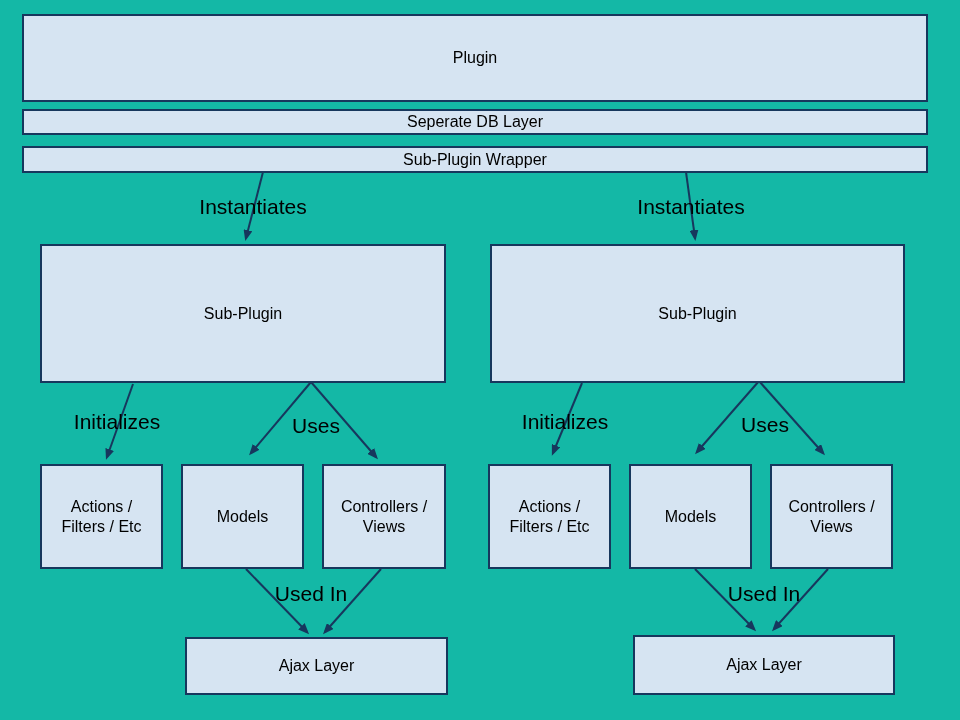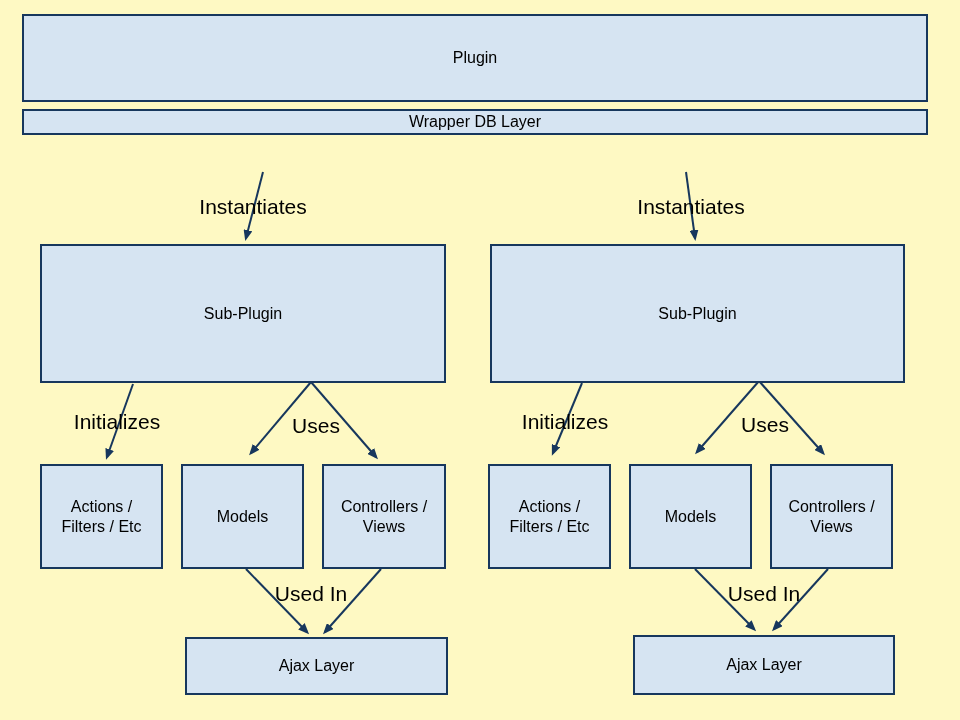--- a/index.html
+++ b/index.html
@@ -2,21 +2,21 @@
 <html style="--node-fill: #d6e4f2; --node-border: #17375d; --arrow: #17375d; --text: #000000;"><head>
 <meta charset="utf-8">
 <style>
   * { margin: 0; padding: 0; box-sizing: border-box; }
   html, body { background: #ffffff; }
   body { font-family: "Liberation Sans", sans-serif; color: #000; }
   .canvas {
     position: relative;
     width: 960px;
     height: 720px;
-    background: #fef9c3;
+    background: #14b8a6;
     overflow: hidden;
     padding-left: 20px;
   }
   .edge-layer { position: absolute; left: 0; top: 0; }
   .edge-layer line { stroke: var(--arrow, #17375d); stroke-width: 2; }
   .edge-layer .arrow-head { fill: var(--arrow, #17375d); }
   .node {
     position: absolute;
     background: var(--node-fill, #d6e4f2);
     border: 2px solid var(--node-border, #17375d);
@@ -61,23 +61,26 @@
     <line x1="759" y1="381" x2="823" y2="453" marker-end="url(#ah)"></line>
     <line x1="695" y1="569" x2="754" y2="629" marker-end="url(#ah)"></line>
     <line x1="828" y1="569" x2="774" y2="629" marker-end="url(#ah)"></line>
   </svg>
 
   <div class="node" style="left:22px; top:14px; width:906px; height:88px;">
     <span class="label">Plugin</span>
   </div>
 
   <div class="node" style="left:22px; top:109px; width:906px; height:26px;">
-    <span class="label">Wrapper DB Layer</span>
+    <span class="label">Seperate DB Layer</span>
   </div>
 
+  <div class="node" style="left:22px; top:146px; width:906px; height:27px;">
+    <span class="label">Sub-Plugin Wrapper</span>
+  </div>
 
   <div class="node" style="left:40px; top:244px; width:406px; height:139px;">
     <span class="label">Sub-Plugin</span>
   </div>
 
   <div class="node" style="left:490px; top:244px; width:415px; height:139px;">
     <span class="label">Sub-Plugin</span>
   </div>
 
   <div class="node small" style="left:40px; top:464px; width:123px; height:105px;">

